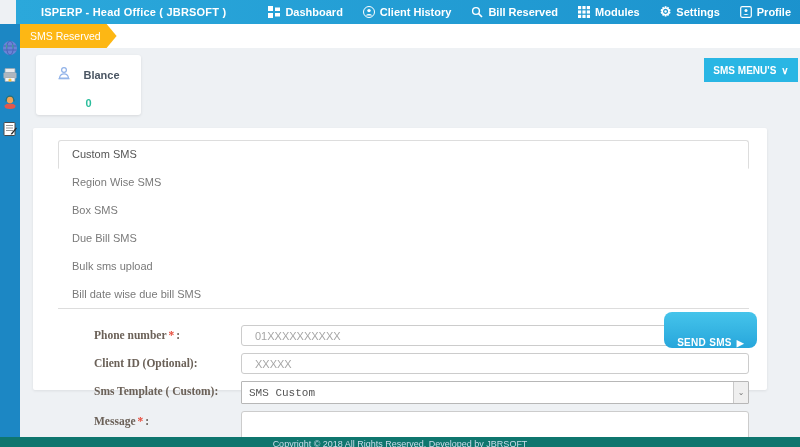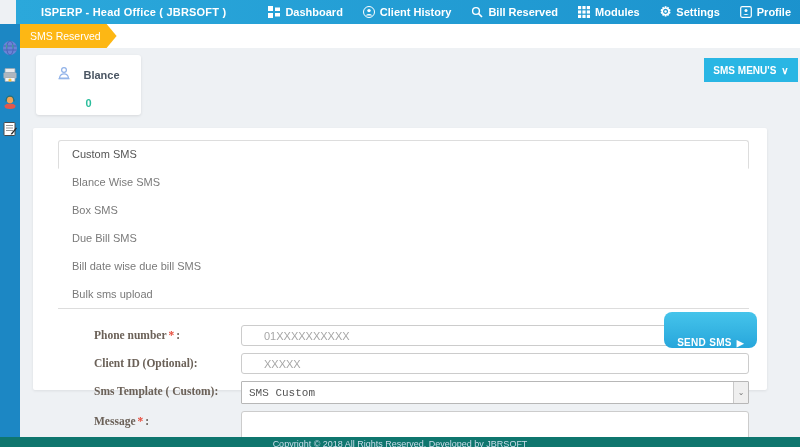--- a/index.html
+++ b/index.html
@@ -82,21 +82,21 @@
   .frow { display:flex; align-items:flex-start; margin-bottom:7px;margin-left:32px; }
   .flabel {
     width:186px; padding-left:4px; padding-top:4px;
     font-family:"Liberation Serif", serif; font-weight:bold;
     font-size:11.5px; color:#6b6158;
   }
   .req { color:#e74c3c; margin:0 2px; }
   .fcontrol { width:508px; }
   .text-input {
     width:508px; height:21px; border:1px solid #ccc; border-radius:3px;
-    font-size:11px; color:#555; padding:0 22px; outline:none;
+    font-size:11px; color:#555; padding:0 13px; outline:none;
     font-family:"Liberation Sans", sans-serif;
   }
   .text-input::placeholder { color:#a6a6a6; opacity:1; }
   .select-wrap { position:relative; width:508px; }
   .sms-select {
     width:508px; height:23px; border:1px solid #b7b7b7; border-radius:1px;
     background:#fff; font-size:11px; color:#555; padding:0 7px;
     -webkit-appearance:none; appearance:none; outline:none;
     font-family:Liberation Mono, monospace;
   }
@@ -255,25 +255,25 @@
         </svg>
     </span>
     <span class="balance-label">Blance</span>
   </div>
   <div class="balance-value">0</div>
 </div>
 
 <div class="panel">
   <div class="tabs">
     <div class="tab active">Custom SMS</div>
-    <div class="tab">Blance Wise SMS</div>
+    <div class="tab">Region Wise SMS</div>
     <div class="tab">Box SMS</div>
     <div class="tab">Due Bill SMS</div>
+    <div class="tab">Bulk sms upload</div>
     <div class="tab">Bill date wise due bill SMS</div>
-    <div class="tab">Bulk sms upload</div>
   </div>
 
   <div class="form">
     <div class="frow">
       <div class="flabel">
         <span>Phone number</span><span class="req">*</span><span>:</span>
       </div>
       <div class="fcontrol">
         <input class="text-input" type="text" placeholder="01XXXXXXXXXX" style="">
       </div>

